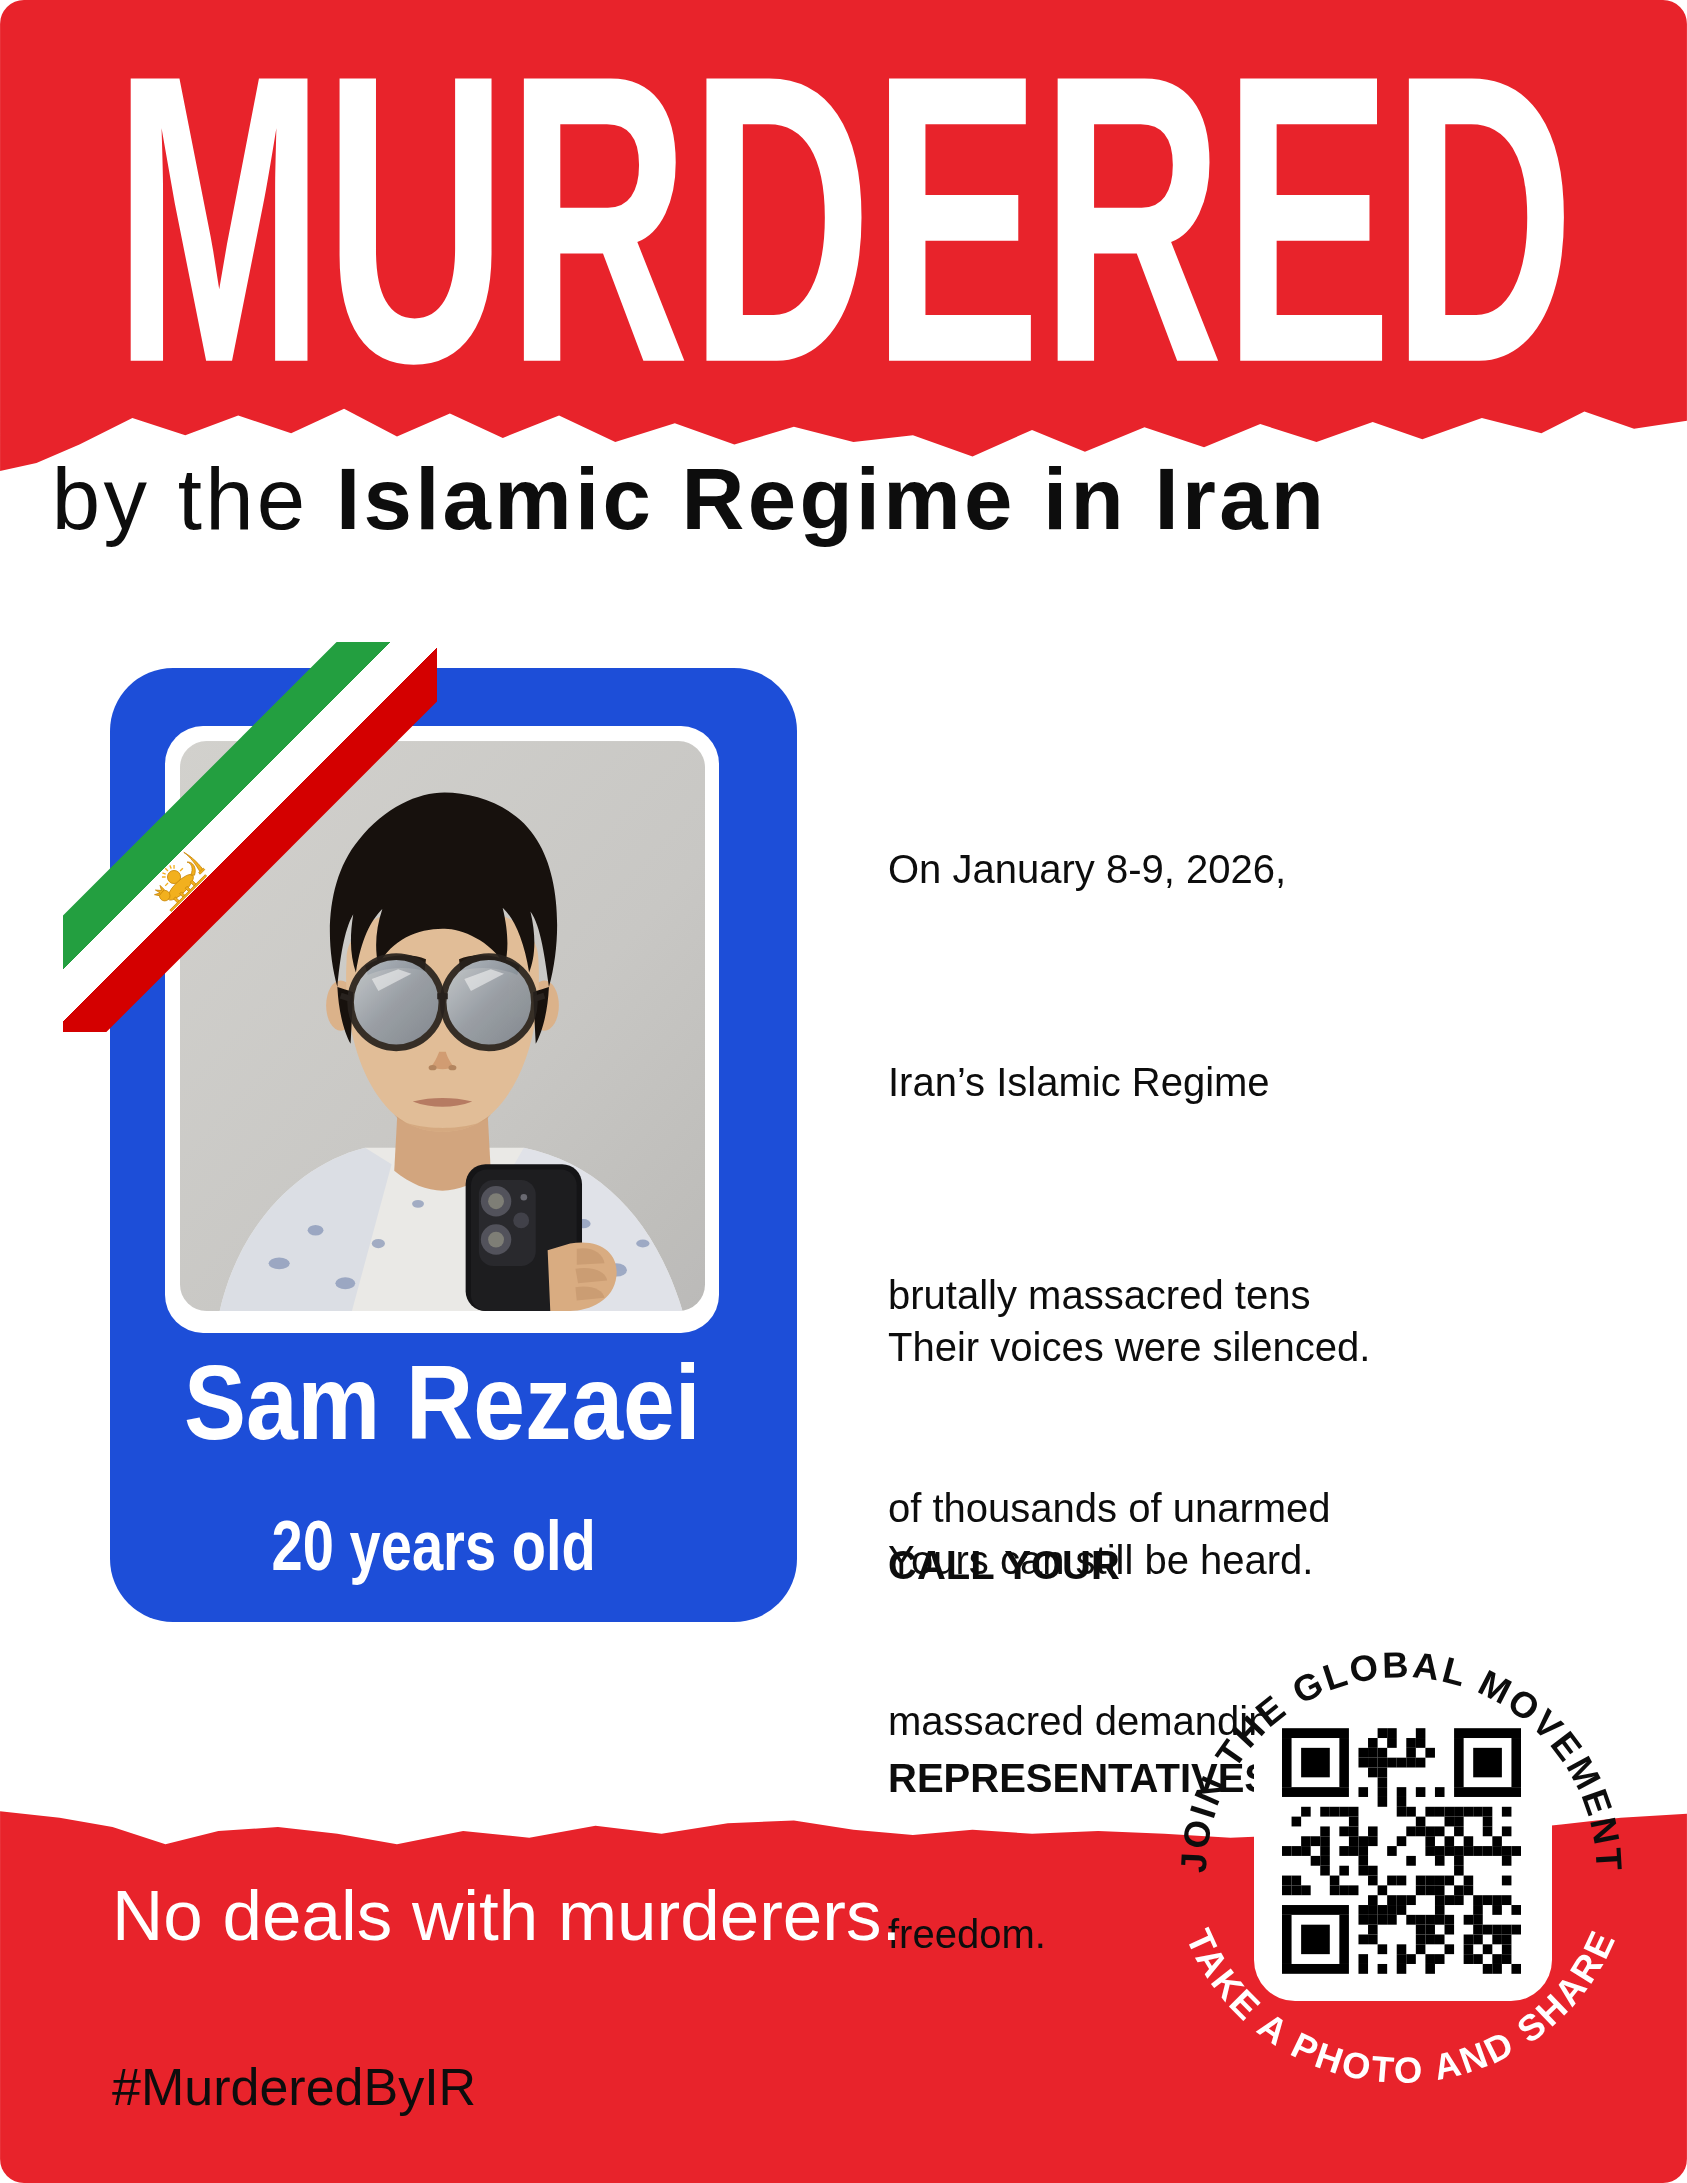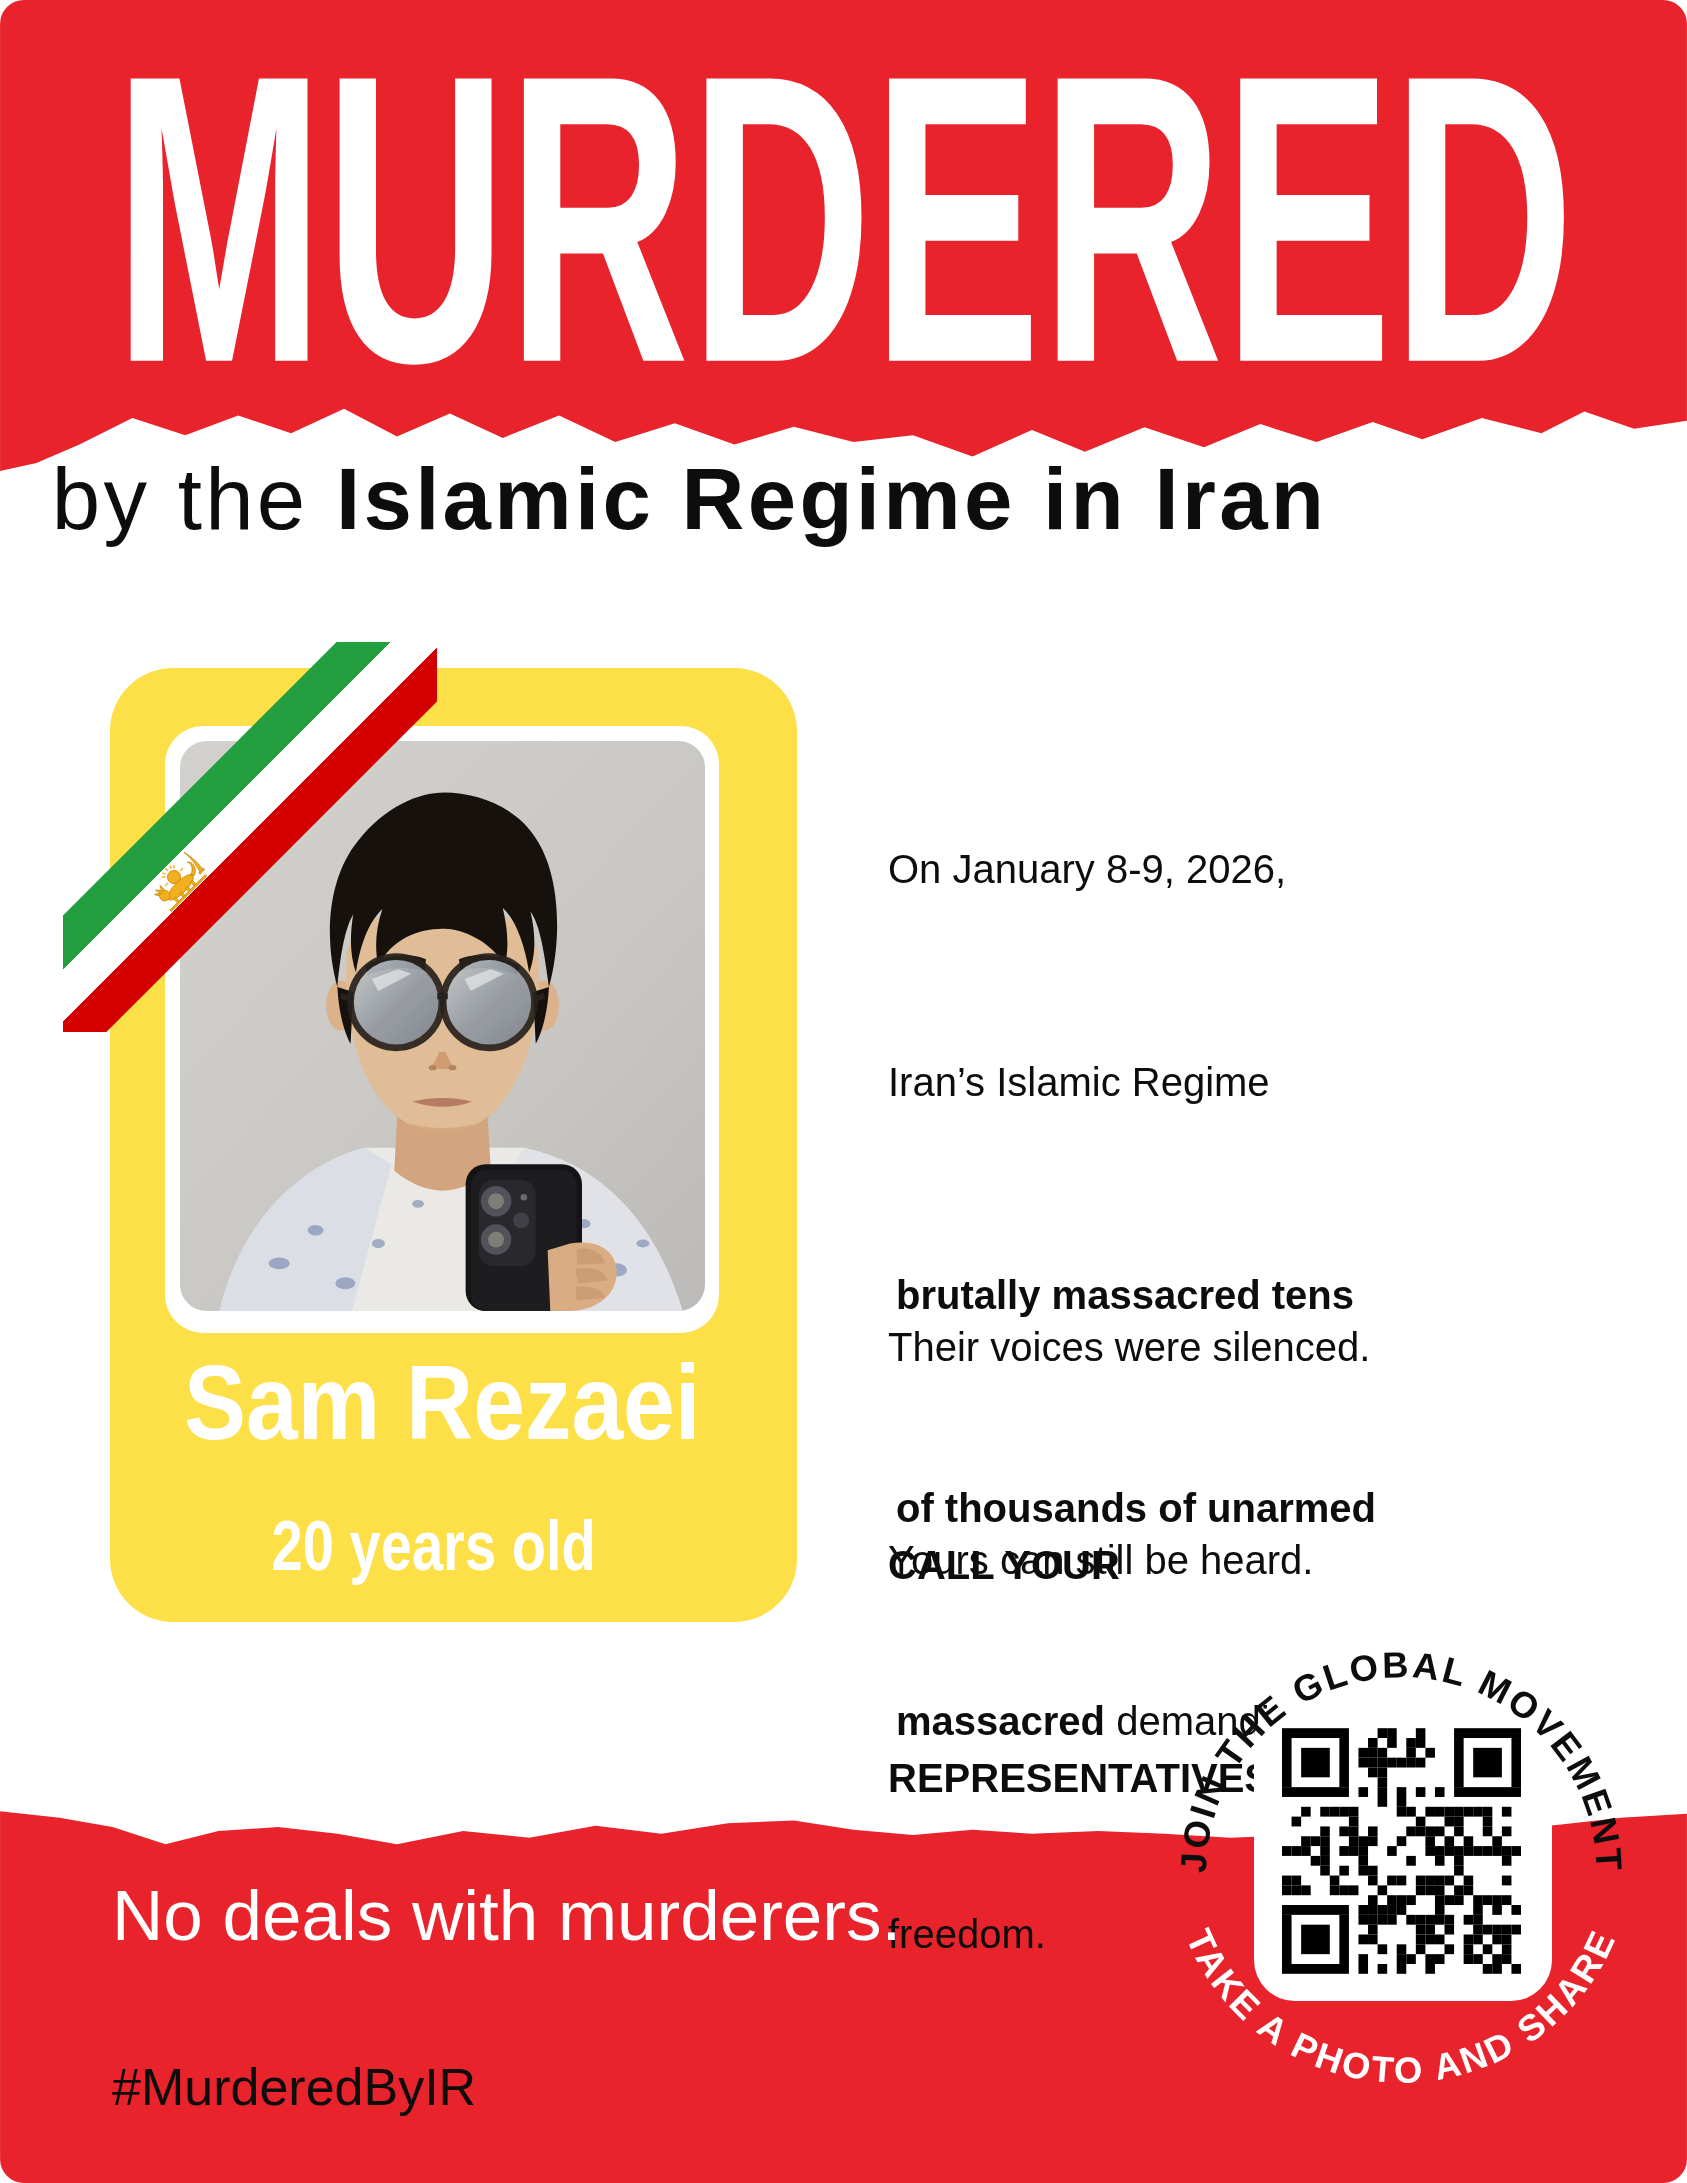--- a/index.html
+++ b/index.html
@@ -25,21 +25,21 @@
     left:0;top:455px;width:1379px;
     text-align:center;color:#0d0d0d;
     font-size:87px;line-height:1;letter-spacing:3.3px;
     white-space:pre;
   }
   #subtitle .bold{font-weight:bold;}
 
   
   #card{
     left:110px;top:668px;width:687px;height:954px;
-    background:#fde047;border-radius:63px;
+    background:#1d4ed8;border-radius:63px;
   }
   #photo-frame{
     left:55px;top:58px;width:554px;height:607px;
     background:#ffffff;border-radius:38px;
   }
   #photo{
     left:14.6px;top:14.6px;width:525px;height:570px;
     border-radius:26.5px;overflow:hidden;
   }
   #card-text-svg{left:0;top:0;width:687px;height:954px;}
@@ -54,21 +54,21 @@
     transform:rotate(-45deg);
     background:linear-gradient(180deg,
       #239F40 0 38px,
       #ffffff 38px 75px,
       #D40000 75px 113px);
   }
   #emblem{position:absolute;left:238px;top:38px;width:79px;height:37px;}
 
   
   .bodyblock{left:888px;width:741px;color:#0d0d0d;font-size:40px;line-height:71px;white-space:pre;}
-  .bodyblock .b{font-weight:bold;margin-left:8px;}
+  .bodyblock .b{font-weight:normal;}
   #para1{top:692px;}
   #para2{top:1170px;}
   #cta{top:1388px;font-weight:bold;}
 
   
   #qr-bubble{
     left:1254px;top:1700px;width:298px;height:301px;
     background:#ffffff;border-radius:41px;
   }
   #qr-svg{left:1282px;top:1728px;width:239px;height:246px;}

